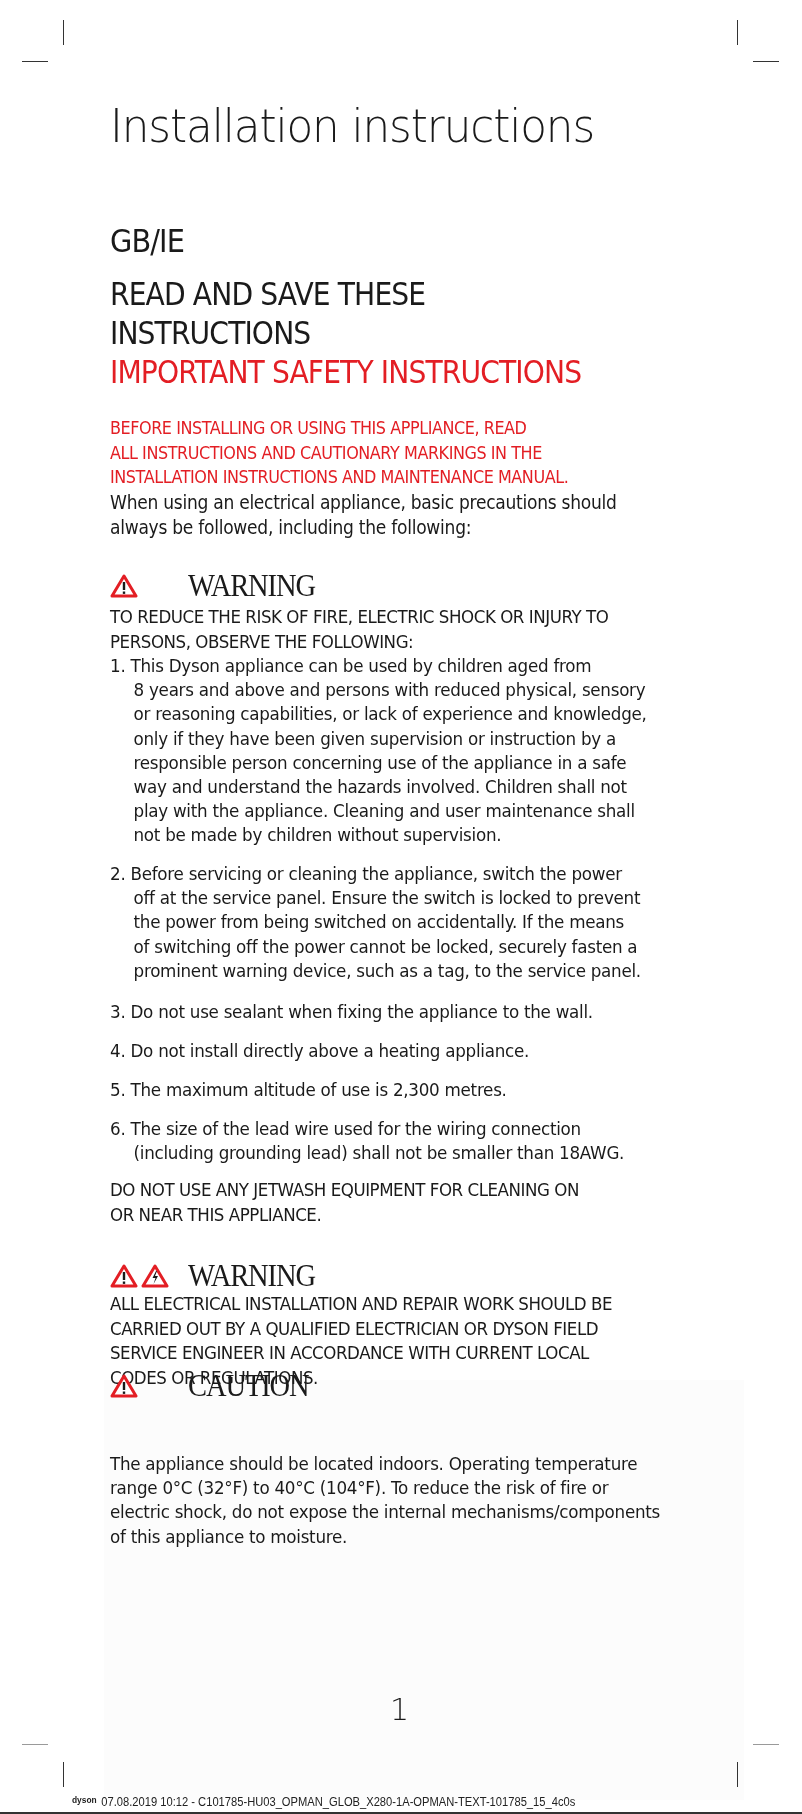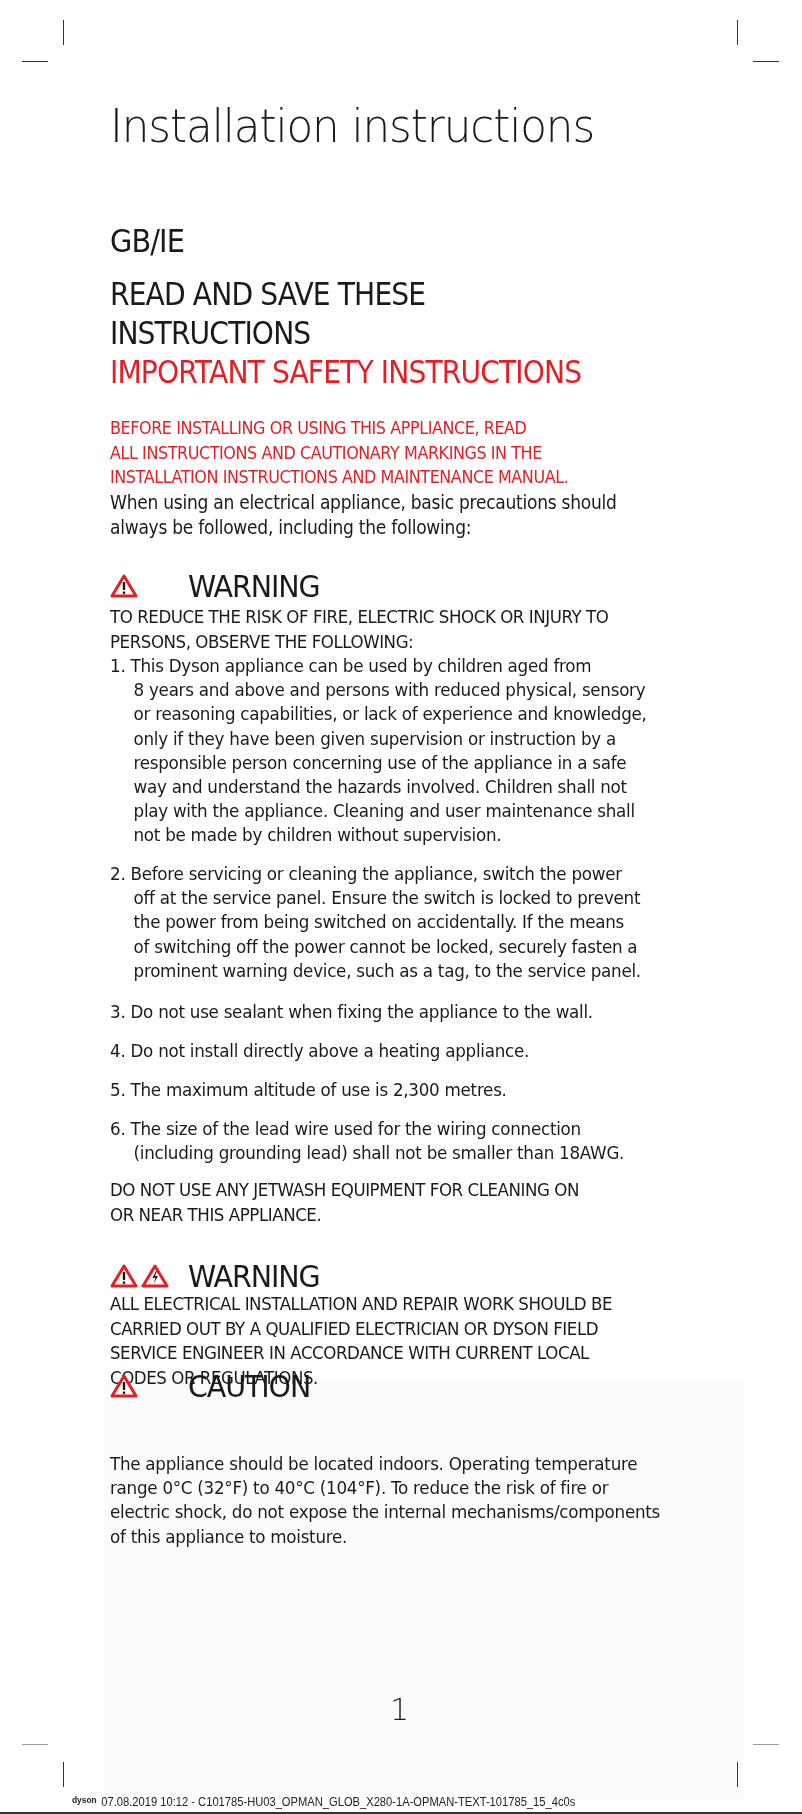--- a/index.html
+++ b/index.html
@@ -12,21 +12,21 @@
     .mark { position: absolute; background: #333; }
     .mark.v { width: 1px; height: 25px; }
     .mark.h { height: 1px; width: 26px; }
     .mark.lite { background: #9a9a9a; }
     .title { position: absolute; left: 110px; top: 98px; font-size: 47px; font-weight: 300; letter-spacing: -1.2px; margin: 0; white-space: nowrap; transform: scaleX(0.93); transform-origin: left; }
     .region { position: absolute; left: 110px; top: 222px; font-size: 32px; letter-spacing: -1px; transform: scaleX(0.9); transform-origin: left; }
     .h-read { position: absolute; left: 110px; top: 275px; font-size: 32px; line-height: 39px; letter-spacing: -1px; transform: scaleX(0.88); transform-origin: left; white-space: nowrap; }
     .h-important { color: #e31e24; }
     .red-intro { position: absolute; left: 110px; top: 416px; width: 640px; font-size: 18px; line-height: 24.5px; color: #e31e24; letter-spacing: -0.5px; transform: scaleX(0.89); transform-origin: left; white-space: nowrap; }
     .intro { position: absolute; left: 110px; top: 490px; font-size: 19px; line-height: 25px; letter-spacing: -0.3px; transform: scaleX(0.9); transform-origin: left; white-space: nowrap; }
-    .sec-head { position: absolute; left: 110px; display: flex; align-items: center; }
+    .sec-head { position: absolute; left: 110px; display: flex; align-items: center; font-family: Liberation Serif, serif; }
     .sec-head .icons { display: flex; gap: 3px; }
     .sec-head .label { font-size: 31px; font-weight: 500; letter-spacing: -1.2px; transform: scaleX(0.92); transform-origin: left; }
     .body-caps { position: absolute; left: 110px; font-size: 18.5px; line-height: 24.5px; letter-spacing: -0.5px; transform: scaleX(0.9); transform-origin: left; white-space: nowrap; }
     .item { position: absolute; left: 110px; font-size: 18.5px; line-height: 24.2px; letter-spacing: -0.3px; transform: scaleX(0.905); transform-origin: left; white-space: nowrap; }
     .item .cont { display: block; padding-left: 26px; }
     .page-num { position: absolute; left: 390px; top: 1692px; font-size: 30px; font-weight: 300; }
     .footer { position: absolute; left: 72px; top: 1795px; font-size: 12px; font-family: "Liberation Sans", sans-serif; color: #222; white-space: nowrap; transform: scaleX(0.93); transform-origin: left; }
     .footer .brand { font-size: 9px; font-weight: bold; vertical-align: 3px; margin-right: 5px; }
     .bottom-rule { position: absolute; left: 0; top: 1812px; width: 802px; height: 2px; background: #333; }
     svg { display: block; }

